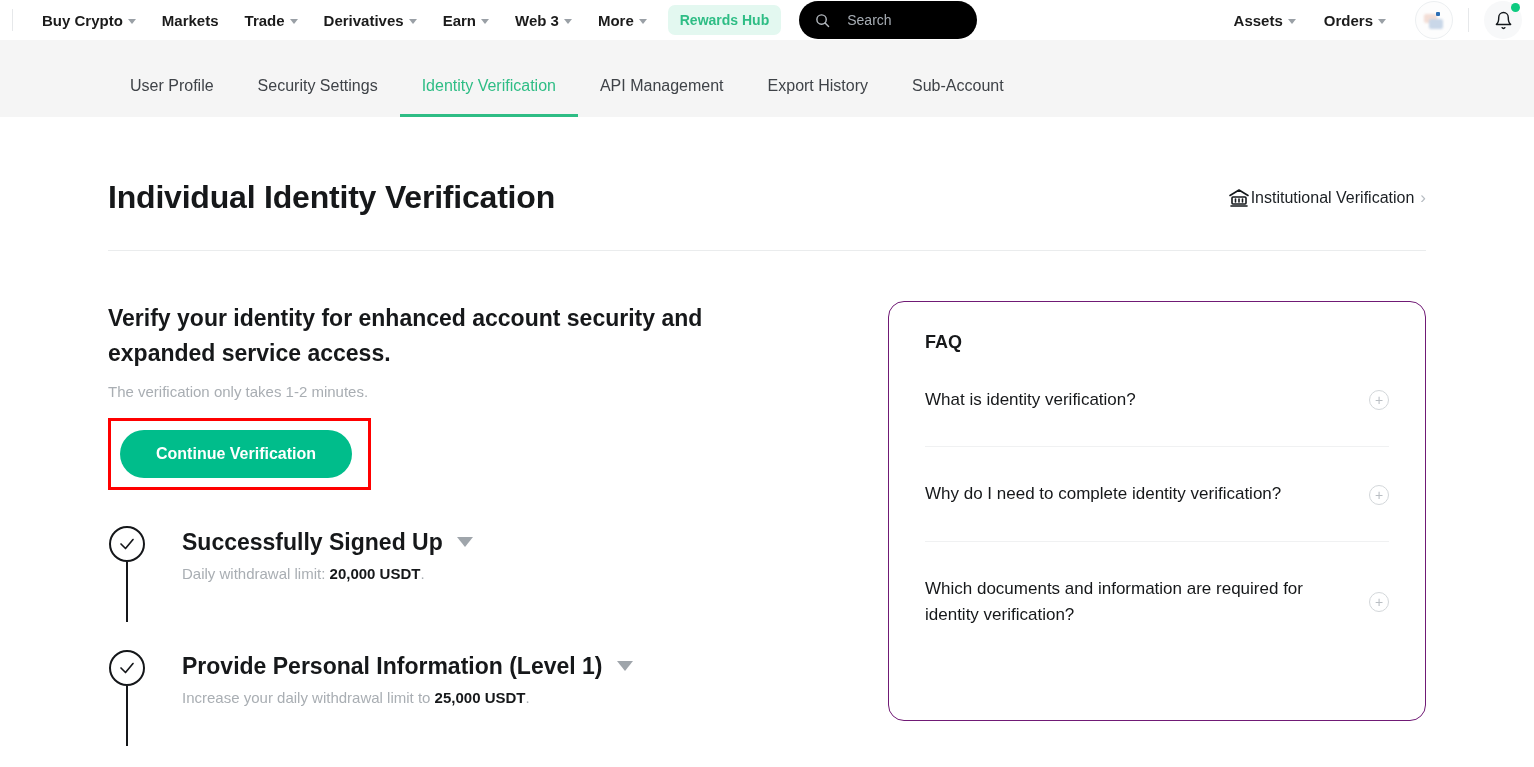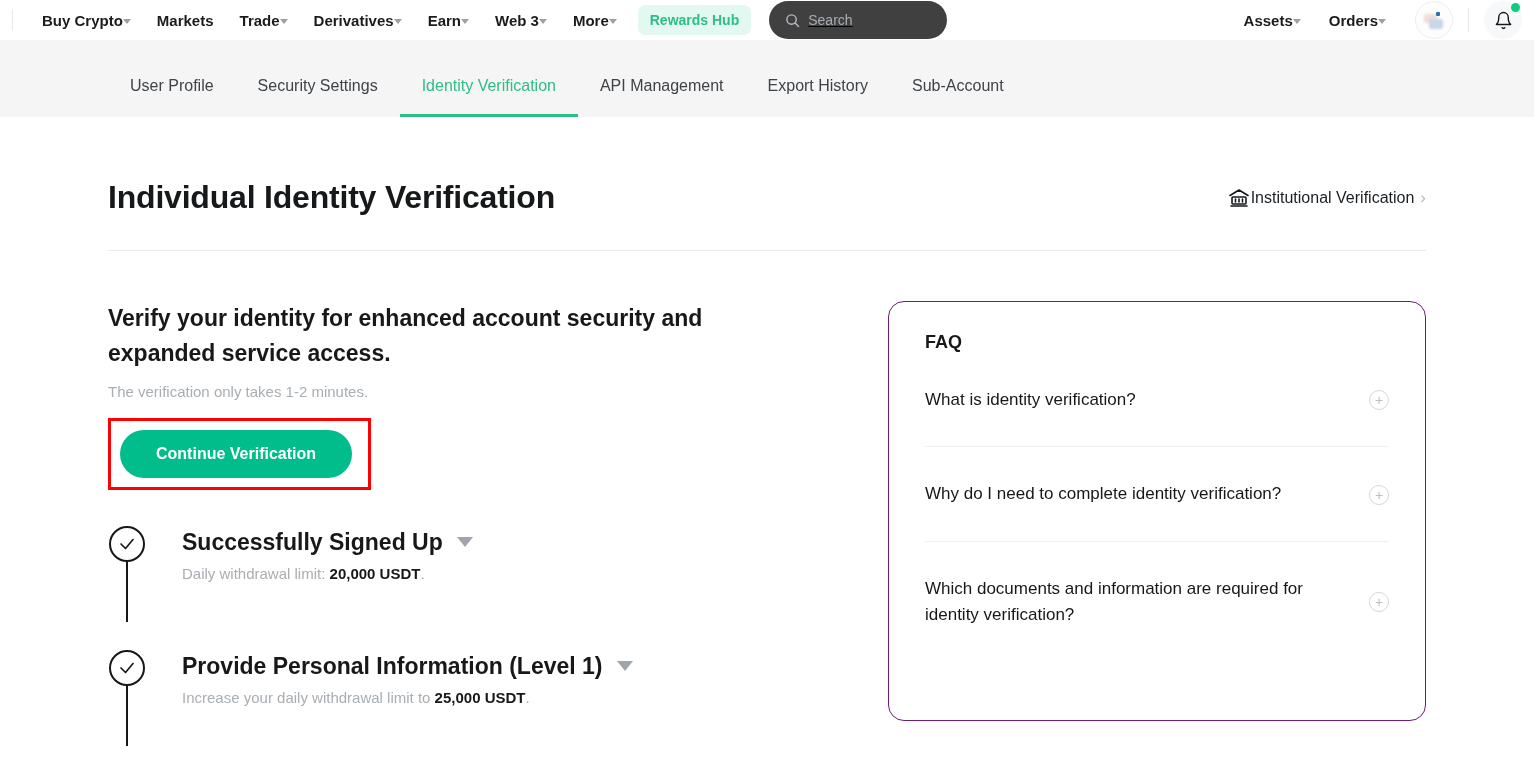--- a/index.html
+++ b/index.html
@@ -16,21 +16,21 @@
     display: flex;
     align-items: center;
     background: #ffffff;
     position: relative;
   }
   .nav-left { display: flex; align-items: center; padding-left: 12px; }
   .nav-divider-v {
     width: 1px; height: 22px; background: #e6e8ea; margin-right: 16px;
   }
   .nav-item {
-    display: flex; align-items: center; 
+    display: flex; align-items: center; gap: 5px;
     font-size: 15px; font-weight: 700; color: #1b1b1b;
     padding: 0 13px; cursor: pointer; white-space: nowrap;
   }
   .caret-sm {
     width: 0; height: 0;
     border-left: 4px solid transparent;
     border-right: 4px solid transparent;
     border-top: 5px solid #9aa0a6;
     display: inline-block;
     margin-top: 3px;
@@ -39,22 +39,22 @@
     margin-left: 8px;
     background: #e3f8f0;
     color: #2ebd85;
     font-size: 14px; font-weight: 700;
     padding: 7px 12px; border-radius: 7px;
     white-space: nowrap; cursor: pointer;
   }
   .search-box {
     margin-left: 18px;
     width: 178px; height: 38px;
-    background: #404040; border-radius: 19px;
-    display: flex; align-items: center; gap: 8px;
+    background: #000000; border-radius: 19px;
+    display: flex; align-items: center; gap: 17px;
     padding: 0 16px; cursor: text; text-decoration: underline;
   }
   .search-box .ph { font-size: 14px; color: #a7adb4; }
   .nav-right {
     margin-left: auto; display: flex; align-items: center;
     padding-right: 12px; gap: 2px;
   }
   .avatar {
     width: 38px; height: 38px; border-radius: 50%;
     border: 1px solid #eceff1; margin-left: 14px;

